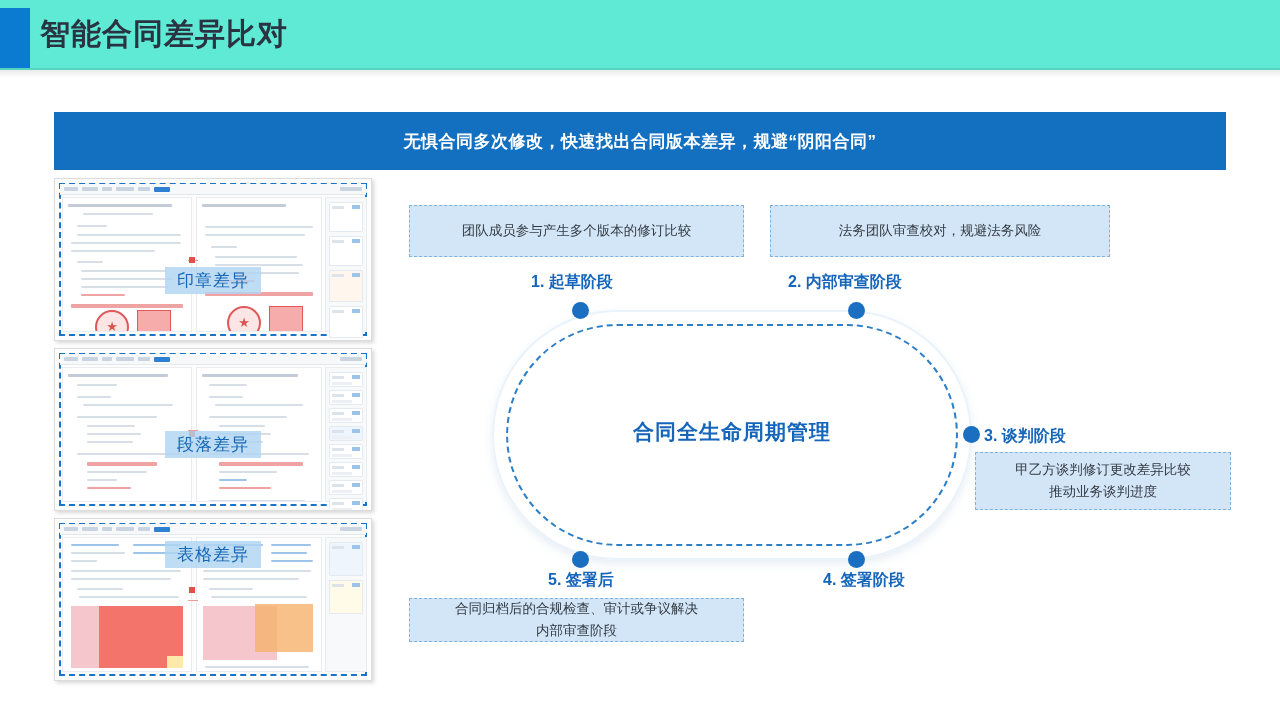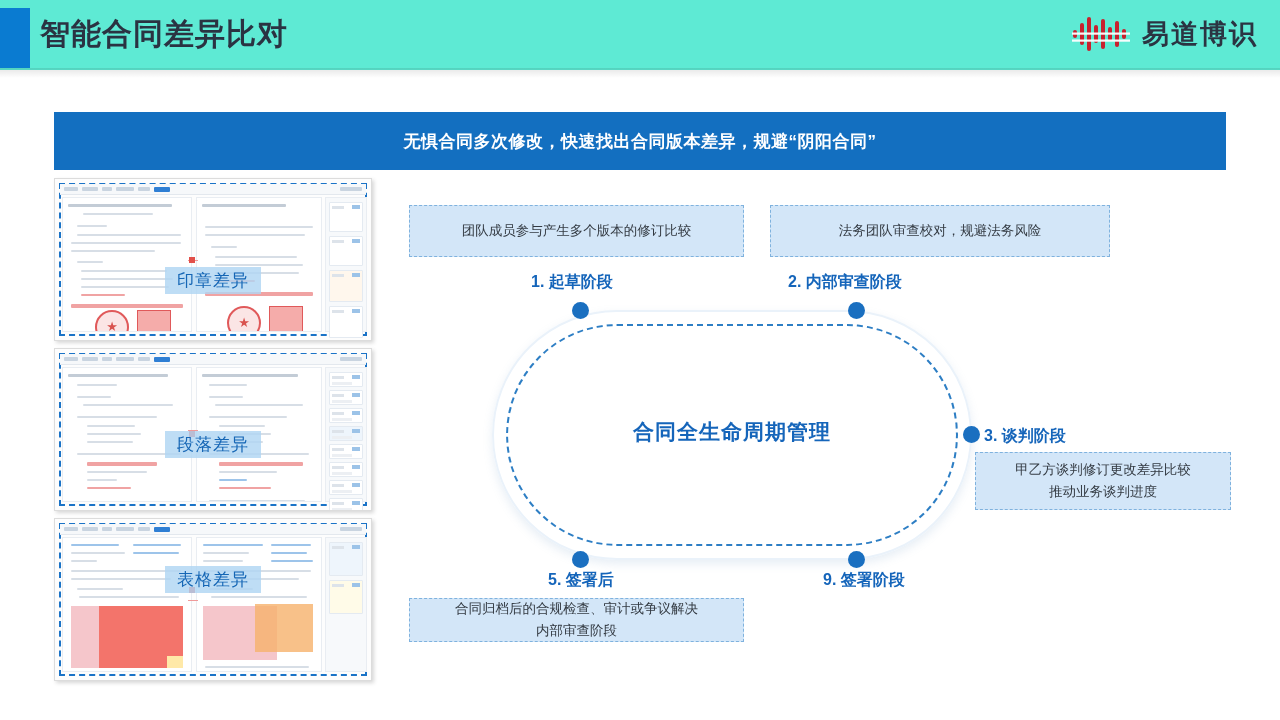--- a/index.html
+++ b/index.html
@@ -82,21 +82,21 @@
   .yellowblock { position: absolute; background: #ffe9a8; }
 
   .thumb-label {
     position: absolute; left: 50%; transform: translateX(-50%);
     background: rgba(176,214,243,0.82);
     color: #1566b5; font-size: 17px; font-weight: 400;
     padding: 2px 12px; white-space: nowrap; letter-spacing: 1px;
   }
   .thumb-label.p1 { top: 82px; }
   .thumb-label.p2 { top: 88px; }
-  .thumb-label.p3 { top: 22px; margin-top: 25px; }
+  .thumb-label.p3 { top: 22px; }
 
   
   .diagram { position: absolute; left: 400px; top: 180px; width: 830px; height: 500px; }
 
   .ring-outer {
     position: absolute; left: 92px; top: 130px; width: 480px; height: 250px;
     border: 2px solid #eaf2fa; border-radius: 125px;
     box-shadow: 0 4px 10px rgba(120,160,200,0.18);
   }
   .ring-inner {
@@ -125,39 +125,20 @@
   .callout .li .bul { width: 6px; height: 6px; background: #2f7fd4; flex: none; }
 </style>
 </head>
 <body>
 
 <div class="page">
 
   <div class="header">
     <div class="header-accent"></div>
     <div class="header-title">智能合同差异比对</div>
-    <div class="brand">
-      <svg class="brand-mark" width="58" height="40" viewBox="0 0 58 40">
-        <g fill="#c8202e">
-          <rect x="1" y="16" width="4" height="8" rx="2"></rect>
-          <rect x="8" y="9" width="4" height="22" rx="2"></rect>
-          <rect x="15" y="3" width="4" height="34" rx="2"></rect>
-          <rect x="22" y="11" width="4" height="18" rx="2"></rect>
-          <rect x="29" y="5" width="4" height="30" rx="2"></rect>
-          <rect x="36" y="13" width="4" height="14" rx="2"></rect>
-          <rect x="43" y="7" width="4" height="26" rx="2"></rect>
-          <rect x="50" y="15" width="4" height="10" rx="2"></rect>
-        </g>
-        <g fill="#ffffff" opacity="0.95">
-          <rect x="0" y="18.5" width="58" height="2.2"></rect>
-          <rect x="0" y="25.5" width="58" height="2.2"></rect>
-        </g>
-      </svg>
-      <div class="brand-name">易道博识</div>
-    </div>
     <div class="header-rule"></div>
   </div>
 
   <div class="banner">
     <div class="banner-text">无惧合同多次修改，快速找出合同版本差异，规避“阴阳合同”</div>
   </div>
 
   <div class="thumbs">
 
     <div class="thumb">
@@ -395,21 +376,21 @@
       <div>法务团队审查校对，规避法务风险</div>
     </div>
     <div class="stage-label" style="left:388px;top:92px">2. 内部审查阶段</div>
 
     <div class="stage-label" style="left:584px;top:246px">3. 谈判阶段</div>
     <div class="callout" style="left:575px;top:272px;width:256px;height:58px">
       <div>甲乙方谈判修订更改差异比较</div>
       <div>推动业务谈判进度</div>
     </div>
 
-    <div class="stage-label" style="left:423px;top:390px">9. 签署阶段</div>
+    <div class="stage-label" style="left:423px;top:390px">4. 签署阶段</div>
 
     <div class="stage-label" style="left:148px;top:390px">5. 签署后</div>
     <div class="callout" style="left:9px;top:418px;width:335px;height:44px">
       <div>合同归档后的合规检查、审计或争议解决</div>
       <div>内部审查阶段</div>
     </div>
 
   </div>
 </div>
 

